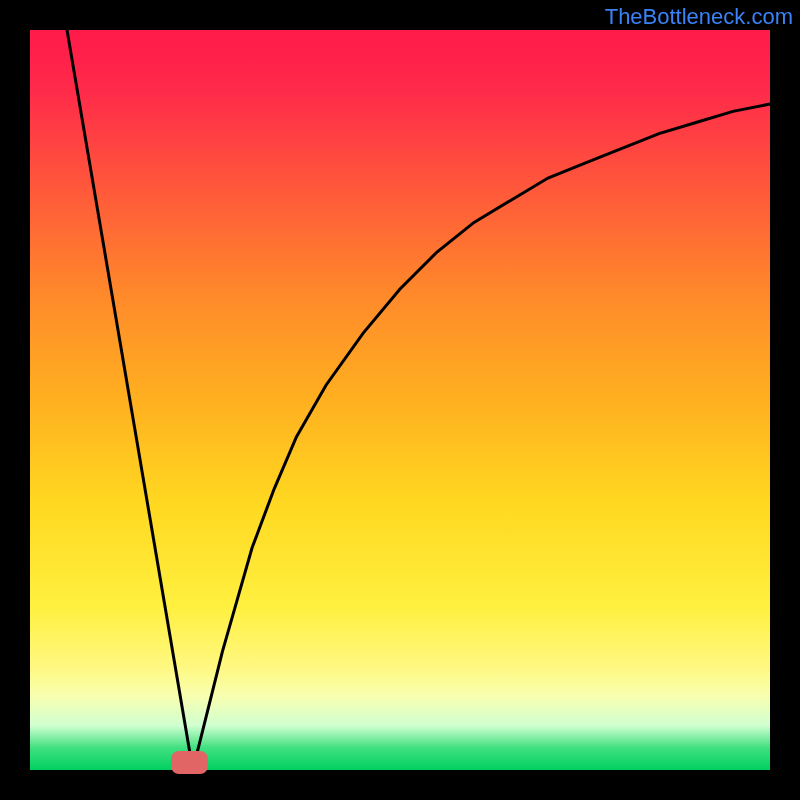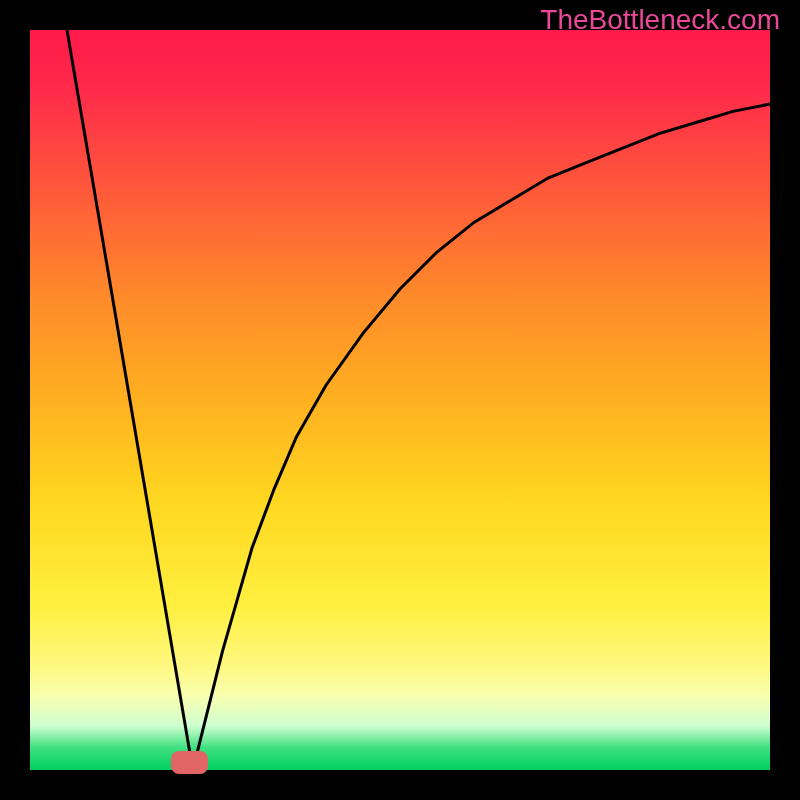--- a/index.html
+++ b/index.html
@@ -1,23 +1,23 @@
 <!DOCTYPE html>
 <html><head>
   <meta charset="utf-8">
   <style>
     * { margin: 0; padding: 0; box-sizing: border-box; }
     body { width: 800px; height: 800px; overflow: hidden; font-family: Arial, sans-serif; }
     .container { position: relative; width: 800px; height: 800px; }
     .watermark { 
       position: absolute; 
       top: 4px; 
-      right: 20px; 
-      color: #ec4899; 
-      font-size: 28px; 
+      right: 7px; 
+      color: #3b82f6; 
+      font-size: 22px; 
       font-weight: 500;
       z-index: 10;
     }
     .plot-area {
       position: absolute;
       top: 30px;
       left: 30px;
       width: 740px;
       height: 740px;
       background: linear-gradient(to bottom,

